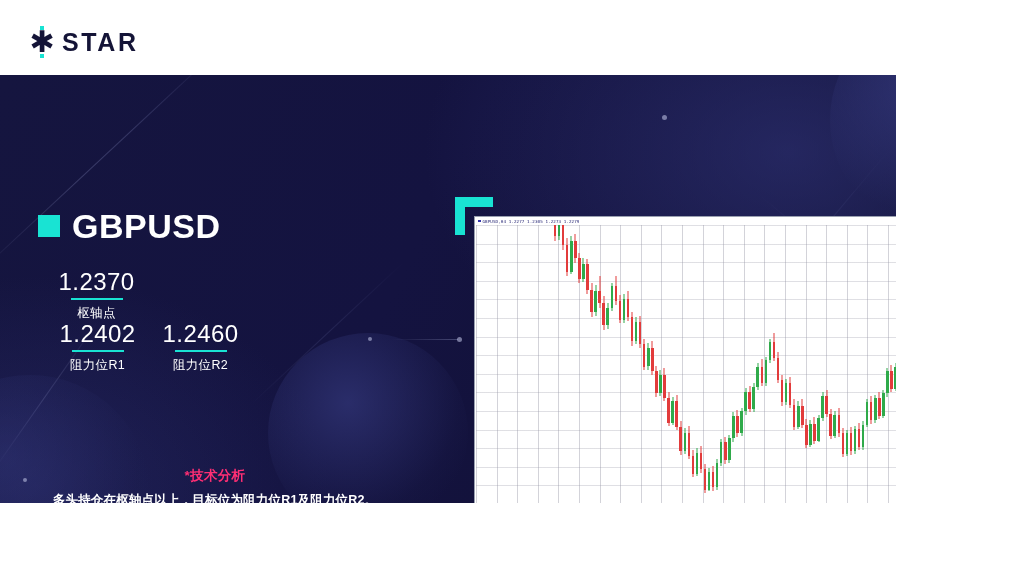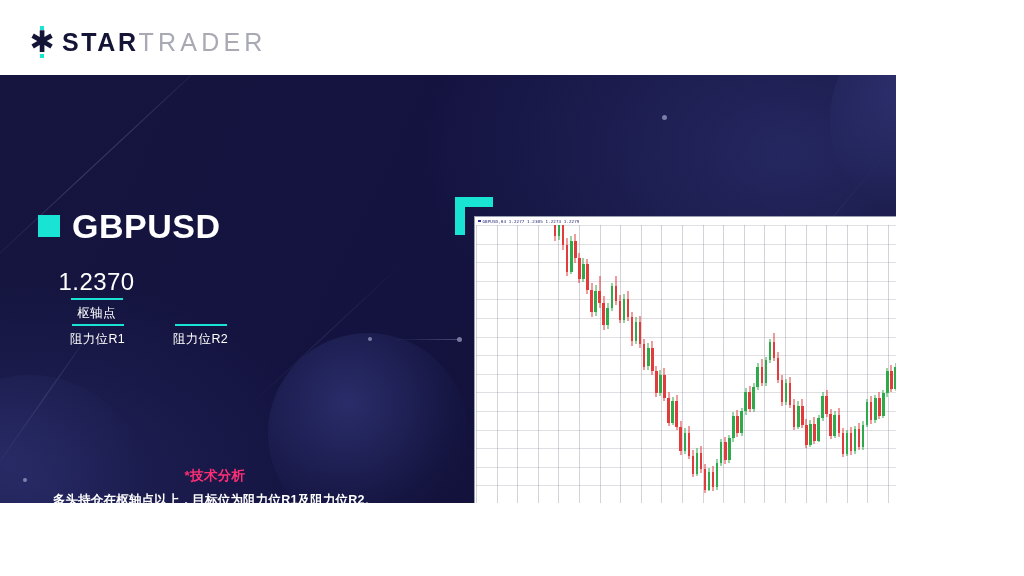--- a/index.html
+++ b/index.html
@@ -101,21 +101,20 @@
 <div class="page">
 
   <div class="header">
     <div class="logo">
       <span class="logo-mark">
         <span class="sq top"></span>
         <span class="ast">✱</span>
         <span class="sq bot"></span>
       </span>
       <span class="logo-star">STAR</span>
-      <span class="logo-trader">TRADER</span>
     </div>
   </div>
 
   <div class="stage">
     <div class="bg">
       <div class="grad"></div>
       <div class="streak" style="left:-40px;top:215px;width:330px;transform:rotate(-43deg);"></div>
       <div class="streak s2" style="left:30px;top:150px;width:280px;transform:rotate(-43deg);"></div>
       <div class="streak s2" style="left:250px;top:330px;width:210px;transform:rotate(-43deg);"></div>
       <div class="streak" style="left:-10px;top:400px;width:190px;transform:rotate(-55deg);"></div>
@@ -143,24 +142,26 @@
       <span class="sym-sq"></span>
       <span class="sym-txt">GBPUSD</span>
     </div>
 
     <div class="stat pivot">
       <div class="val">1.2370</div>
       <div class="rule"></div>
       <div class="lab">枢轴点</div>
     </div>
     <div class="stat r1">
+      <div class="val">1.2402</div>
       <div class="rule"></div>
       <div class="lab">阻力位R1</div>
     </div>
     <div class="stat r2">
+      <div class="val">1.2460</div>
       <div class="rule"></div>
       <div class="lab">阻力位R2</div>
     </div>
 
     <div class="analysis">
       <div class="head">*技术分析</div>
       <div class="body">
         <div>多头持仓在枢轴点以上，目标位为阻力位R1及阻力位R2。</div>
 
       </div>

